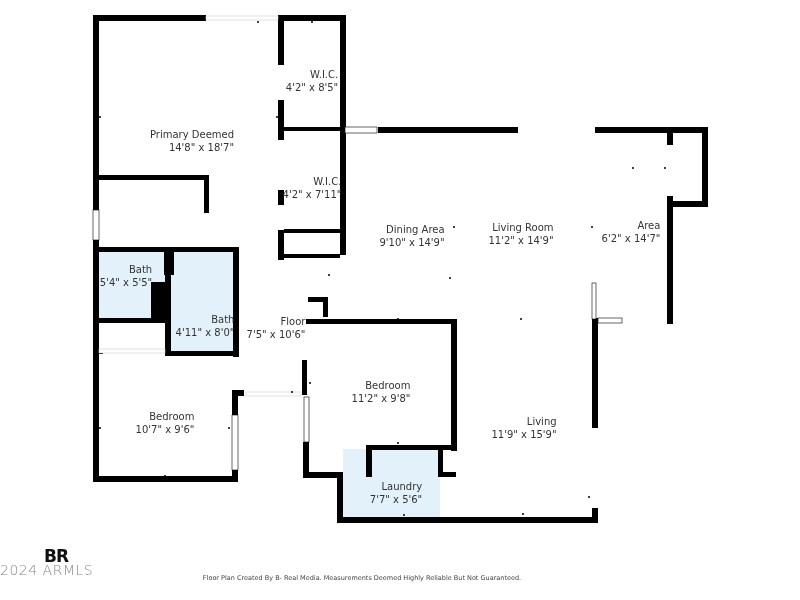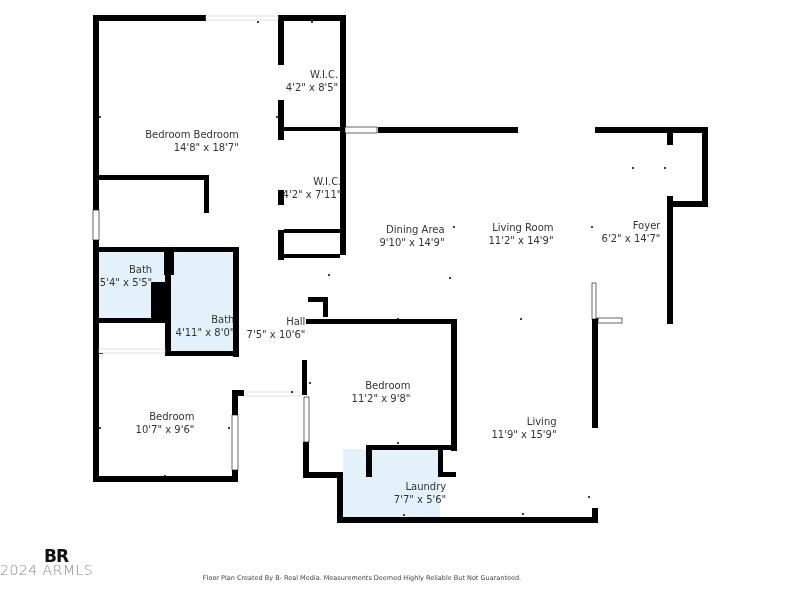--- a/index.html
+++ b/index.html
@@ -115,68 +115,68 @@
       <circle cx="292" cy="392" r="1"></circle>
     <circle cx="329" cy="275" r="1"></circle>
       <circle cx="450" cy="278" r="1"></circle>
     <circle cx="633" cy="168" r="1"></circle>
       <circle cx="665" cy="168" r="1"></circle>
   </g>
 </svg>
 
 <div id="room-labels">
     <div class="room-label" style="left: 192px; top: 141px;">
-      <span class="name">Bedroom Bedroom</span>
+      <span class="name">Primary Deemed</span>
       <span class="dim">14'8" x 18'7"</span>
     </div>
     <div class="room-label" style="left: 312px; top: 81px;">
       <span class="name">W.I.C.</span>
       <span class="dim">4'2" x 8'5"</span>
     </div>
     <div class="room-label" style="left: 312px; top: 188px;">
       <span class="name">W.I.C.</span>
       <span class="dim">4'2" x 7'11"</span>
     </div>
     <div class="room-label" style="left: 395px; top: 236px; margin-left: 17px;">
       <span class="name">Dining Area</span>
       <span class="dim">9'10" x 14'9"</span>
     </div>
     <div class="room-label" style="left: 521px; top: 234px;">
       <span class="name">Living Room</span>
       <span class="dim">11'2" x 14'9"</span>
     </div>
     <div class="room-label" style="left: 631px; top: 232px;">
-      <span class="name">Foyer</span>
+      <span class="name">Area</span>
       <span class="dim">6'2" x 14'7"</span>
     </div>
     <div class="room-label" style="left: 126px; top: 276px;">
       <span class="name">Bath</span>
       <span class="dim">5'4" x 5'5"</span>
     </div>
     <div class="room-label" style="left: 205px; top: 326px;">
       <span class="name">Bath</span>
       <span class="dim">4'11" x 8'0"</span>
     </div>
     <div class="room-label" style="left: 276px; top: 328px;">
-      <span class="name">Hall</span>
+      <span class="name">Floor</span>
       <span class="dim">7'5" x 10'6"</span>
     </div>
     <div class="room-label" style="left: 165px; top: 423px;">
       <span class="name">Bedroom</span>
       <span class="dim">10'7" x 9'6"</span>
     </div>
     <div class="room-label" style="left: 381px; top: 392px;">
       <span class="name">Bedroom</span>
       <span class="dim">11'2" x 9'8"</span>
     </div>
     <div class="room-label" style="left: 524px; top: 428px;">
       <span class="name">Living</span>
       <span class="dim">11'9" x 15'9"</span>
     </div>
-    <div class="room-label" style="left: 420px; top: 493px;">
+    <div class="room-label" style="left: 396px; top: 493px;">
       <span class="name">Laundry</span>
       <span class="dim">7'7" x 5'6"</span>
     </div>
   </div>
 
 <div class="logo">BR</div>
 <div class="copyright">2024 ARMLS</div>
 <div class="footer-note">Floor Plan Created By B- Real Media. Measurements Deemed Highly Reliable But Not Guaranteed.</div>
 
 </body></html>

